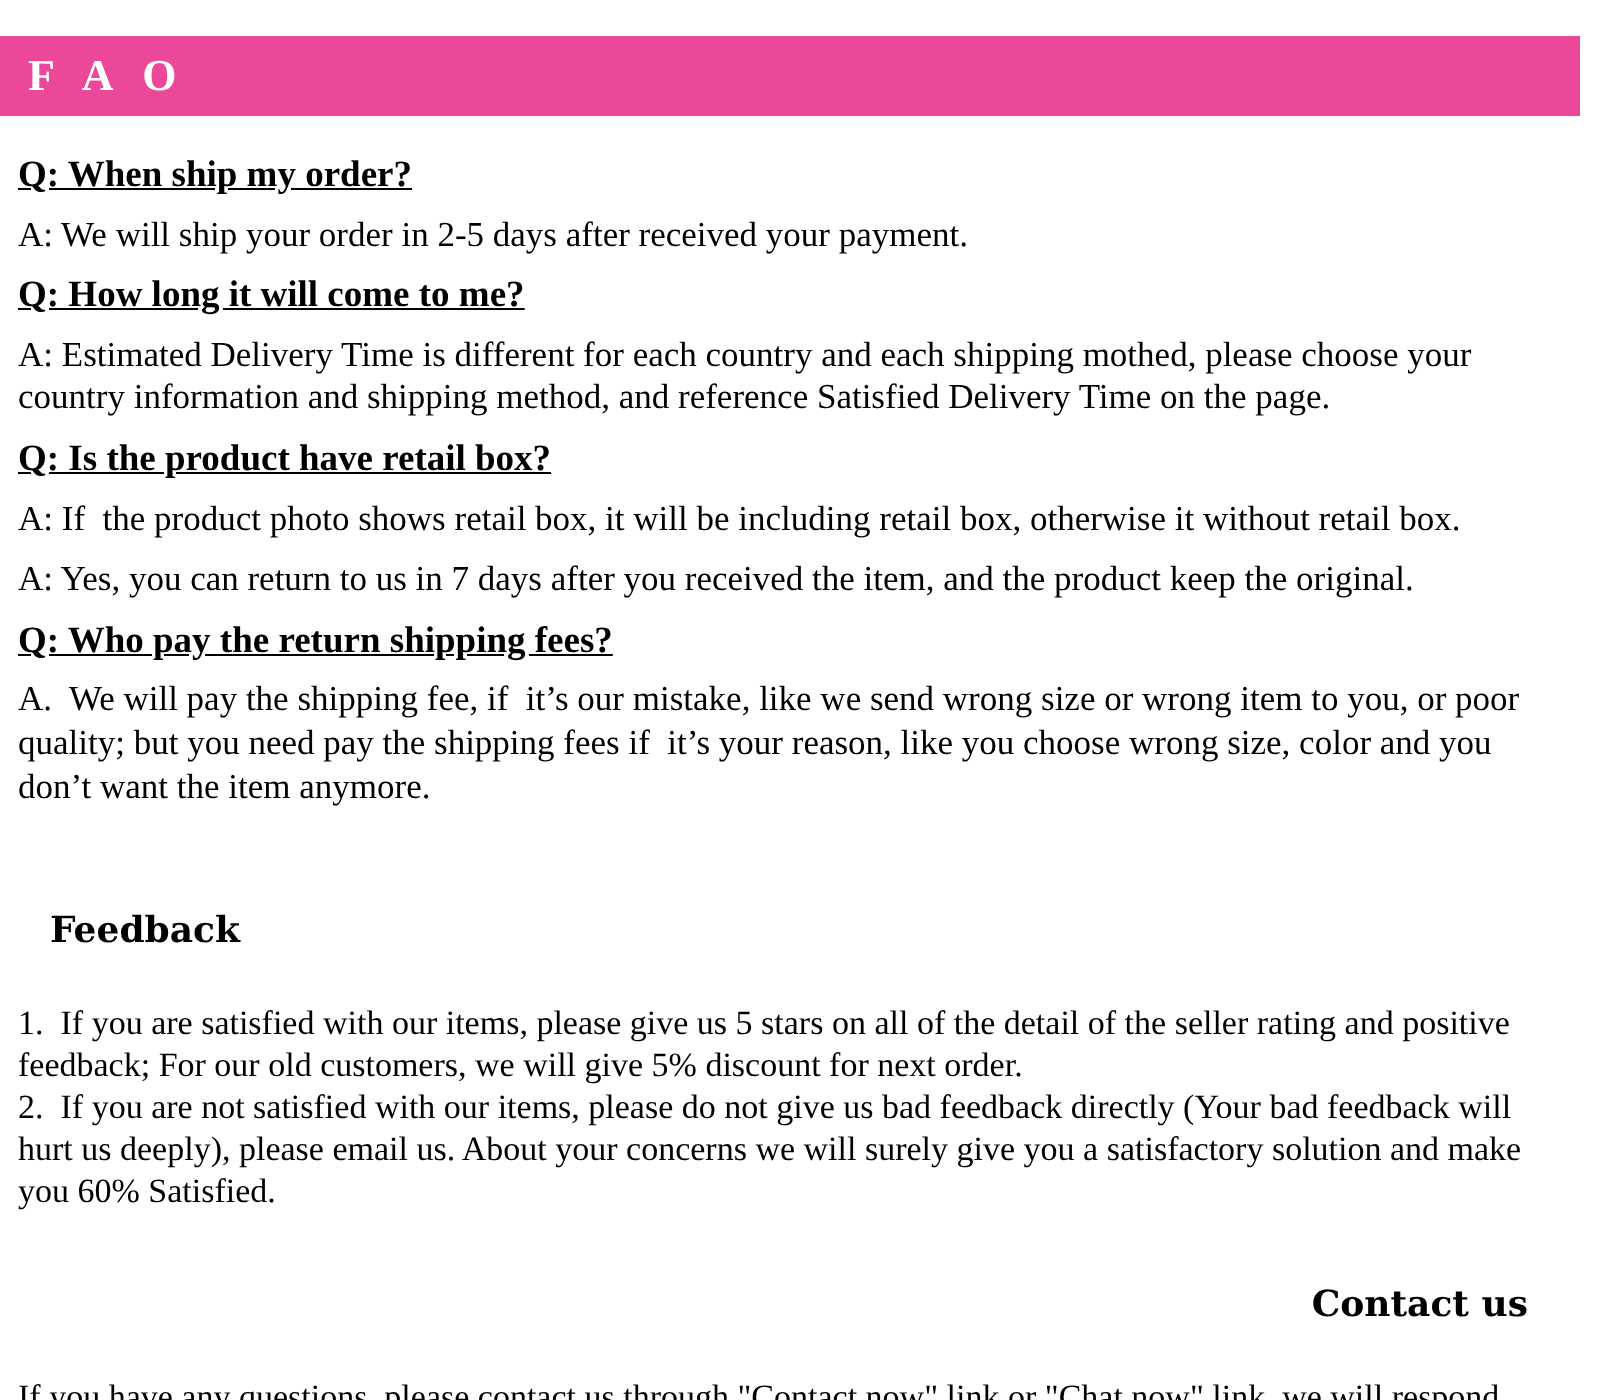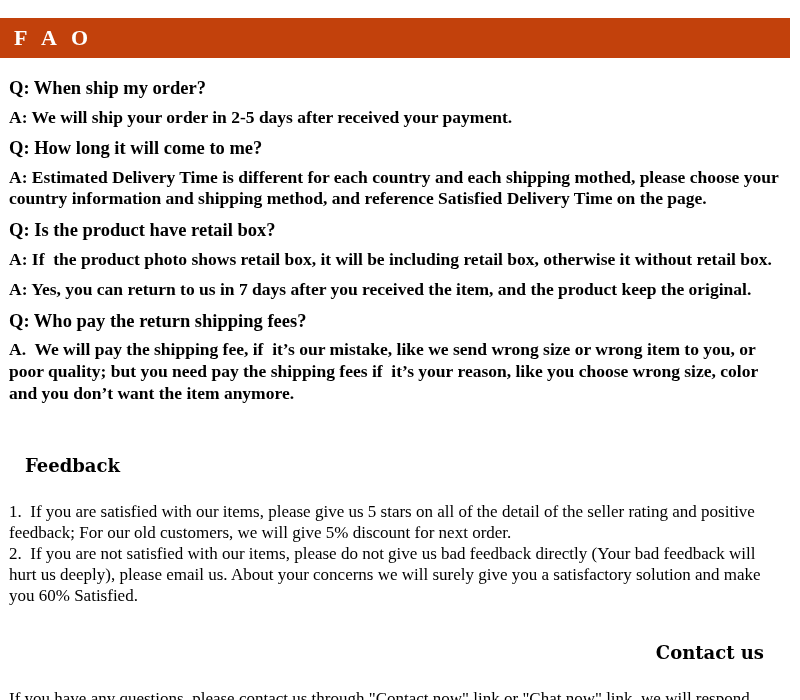--- a/index.html
+++ b/index.html
@@ -17,21 +17,21 @@
   }
 
   .page {
     width: 800px;
     padding-top: 18px;
     box-sizing: border-box;
   }
 
   
   .banner {
-    background: #c2410c;
+    background: #ec4899;
     width: 790px;
     height: 40px;
     display: flex;
     align-items: center;
     box-sizing: border-box;
     padding-left: 14px;
     margin-bottom: 10px;
   }
   .banner-title {
     color: #ffffff;
@@ -54,23 +54,24 @@
     margin: 0;
   }
   .q {
     font-weight: bold;
     font-size: 18.5px;
     line-height: 1.0;
     margin: 0;
     padding-top: 11px;
     padding-bottom: 0;
     white-space: pre-wrap;
+    text-decoration: underline;
   }
   .a {
-    font-weight: bold;
+    font-weight: normal;
     font-size: 17.5px;
     line-height: 1.24;
     margin: 0;
     padding-top: 9px;
     white-space: pre-wrap;
   }
 
   
   .section-head {
     font-family: "DejaVu Serif", "Liberation Serif", serif;

